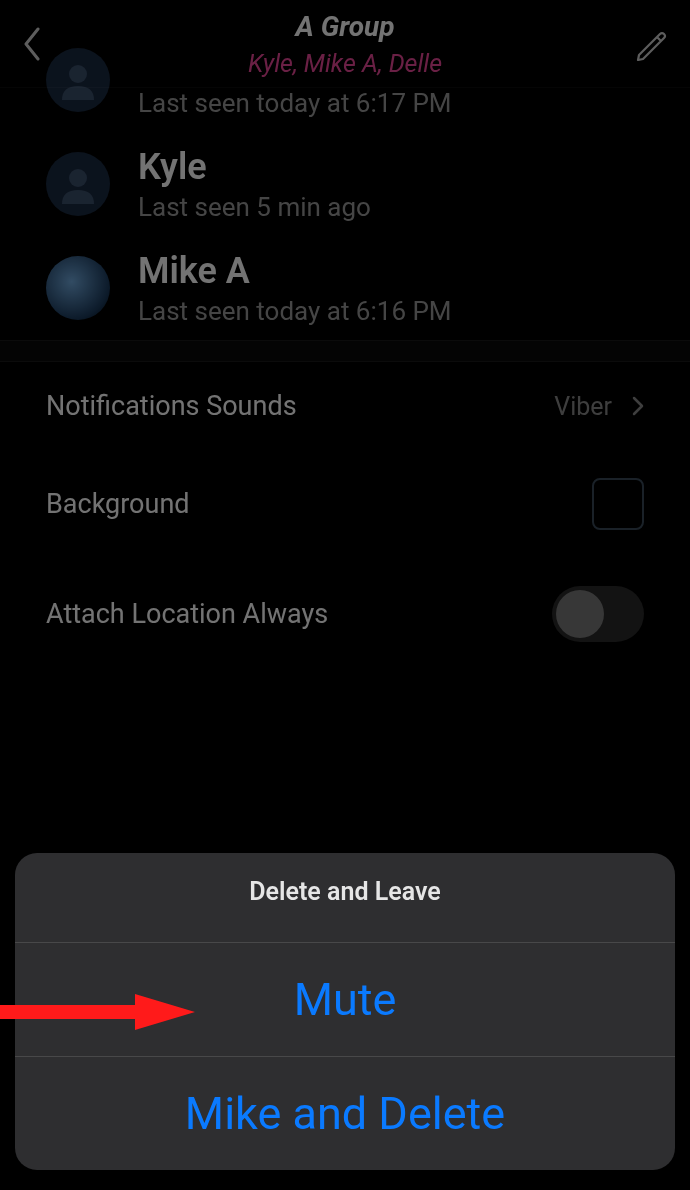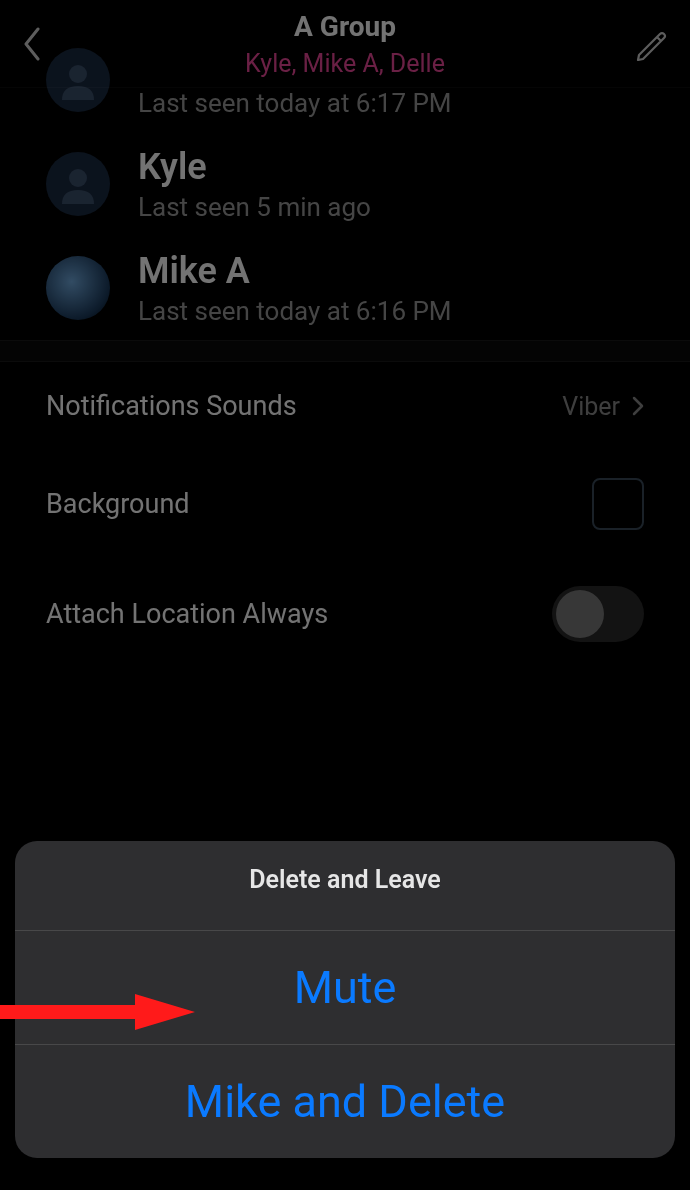--- a/index.html
+++ b/index.html
@@ -5,44 +5,44 @@
   * { margin: 0; padding: 0; box-sizing: border-box; font-family: -apple-system, BlinkMacSystemFont, "Segoe UI", Roboto, Helvetica, Arial, sans-serif; }
   html, body { width: 690px; height: 1190px; background: #000; color: #fff; overflow: hidden; position: relative; }
 
   .dim-overlay {
     position: absolute; inset: 0; background: rgba(0,0,0,0.55); z-index: 5; pointer-events: none;
   }
 
   .header {
     height: 88px; display: flex; align-items: center; justify-content: center; position: relative; border-bottom: 1px solid rgba(255,255,255,0.05);
   }
-  .header-center { text-align: center; }
+  .header-center { text-align: center; font-style: italic; }
   .header-title { font-size: 28px; font-weight: 700; }
   .header-subtitle { font-size: 25px; color: #ec4899; margin-top: 6px; }
   .back-btn { position: absolute; left: 12px; top: 50%; transform: translateY(-50%); width: 40px; height: 40px; display:flex; align-items:center; justify-content:center; color:#cfcfcf;}
   .edit-btn { position: absolute; right: 20px; top: 50%; transform: translateY(-50%); width: 40px; height: 40px; display:flex; align-items:center; justify-content:center; color:#cfcfcf;}
 
   .members { }
   .member-row { display: flex; align-items: center; padding: 14px 22px 14px 46px; gap: 28px; }
   .avatar { width: 64px; height: 64px; border-radius: 50%; background: #1a2a40; display:flex; align-items:center; justify-content:center; flex-shrink:0; }
   .avatar-earth { background: radial-gradient(circle at 40% 40%, #6fa8dc, #1b3a5c 70%, #000 100%); }
   .member-info { display:flex; flex-direction:column; gap:4px; }
   .member-name { font-size: 36px; font-weight: 600; }
   .member-status { font-size: 26px; color: #9a9a9a; }
 
   .section-gap { height: 22px; background: #0a0a0a; border-top:1px solid #1a1a1a; border-bottom:1px solid #1a1a1a;}
 
   .settings { }
   .setting-row { display:flex; align-items:center; justify-content:space-between; padding: 28px 46px; font-size: 27px; }
-  .setting-value { color: #8a8a8a; display:flex; align-items:center; gap:12px; font-size:25px;}
+  .setting-value { color: #8a8a8a; display:flex; align-items:center; gap:20px; font-size:25px;}
   .square-swatch { width: 52px; height: 52px; border-radius: 8px; border: 2px solid #3a4a5a; background: transparent; }
   .toggle { width: 92px; height: 56px; border-radius: 30px; background: #2a2a2a; position:relative; }
   .toggle-knob { position:absolute; top:4px; left:4px; width:48px; height:48px; border-radius:50%; background:#7a7a7a; }
 
-  .sheet-container { position:absolute; left:0; right:0; bottom:16px; padding: 0 15px 16px 15px; z-index: 20; }
+  .sheet-container { position:absolute; left:0; right:0; bottom:4px; padding: 0 15px 16px 15px; z-index: 20; }
   .sheet { background: rgba(48,48,50,0.96); border-radius: 22px; overflow:hidden; }
   .sheet-header { padding: 24px 26px 26px 26px; text-align:center; border-bottom: 1px solid rgba(120,120,120,0.35); }
   .sheet-title { font-size: 25px; font-weight: 600; color:#e6e6e6; margin-bottom: 10px;}
   .sheet-message { font-size: 23.5px; color:#c8c8c8; line-height: 1.4; }
   .sheet-btn { text-align:center; padding: 30px 0; font-size: 45px; color:#0a7aff; border-bottom: 1px solid rgba(120,120,120,0.35); position:relative;}
   .sheet-btn:last-child { border-bottom:none; }
   .cancel-btn { margin-top: 16px; background: rgba(48,48,50,0.96); border-radius: 22px; text-align:center; padding: 28px 0; font-size: 35px; font-weight:600; color:#0a7aff; }
 
   .arrow-annotation {
     position: absolute;

